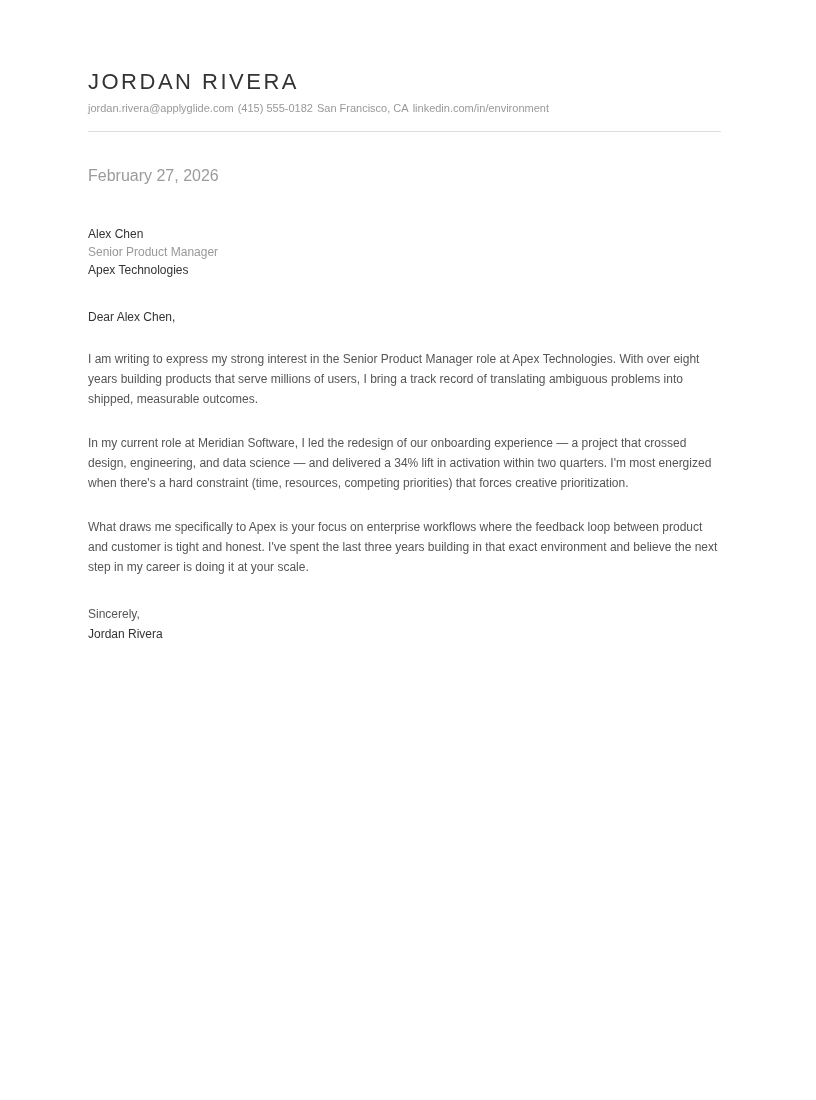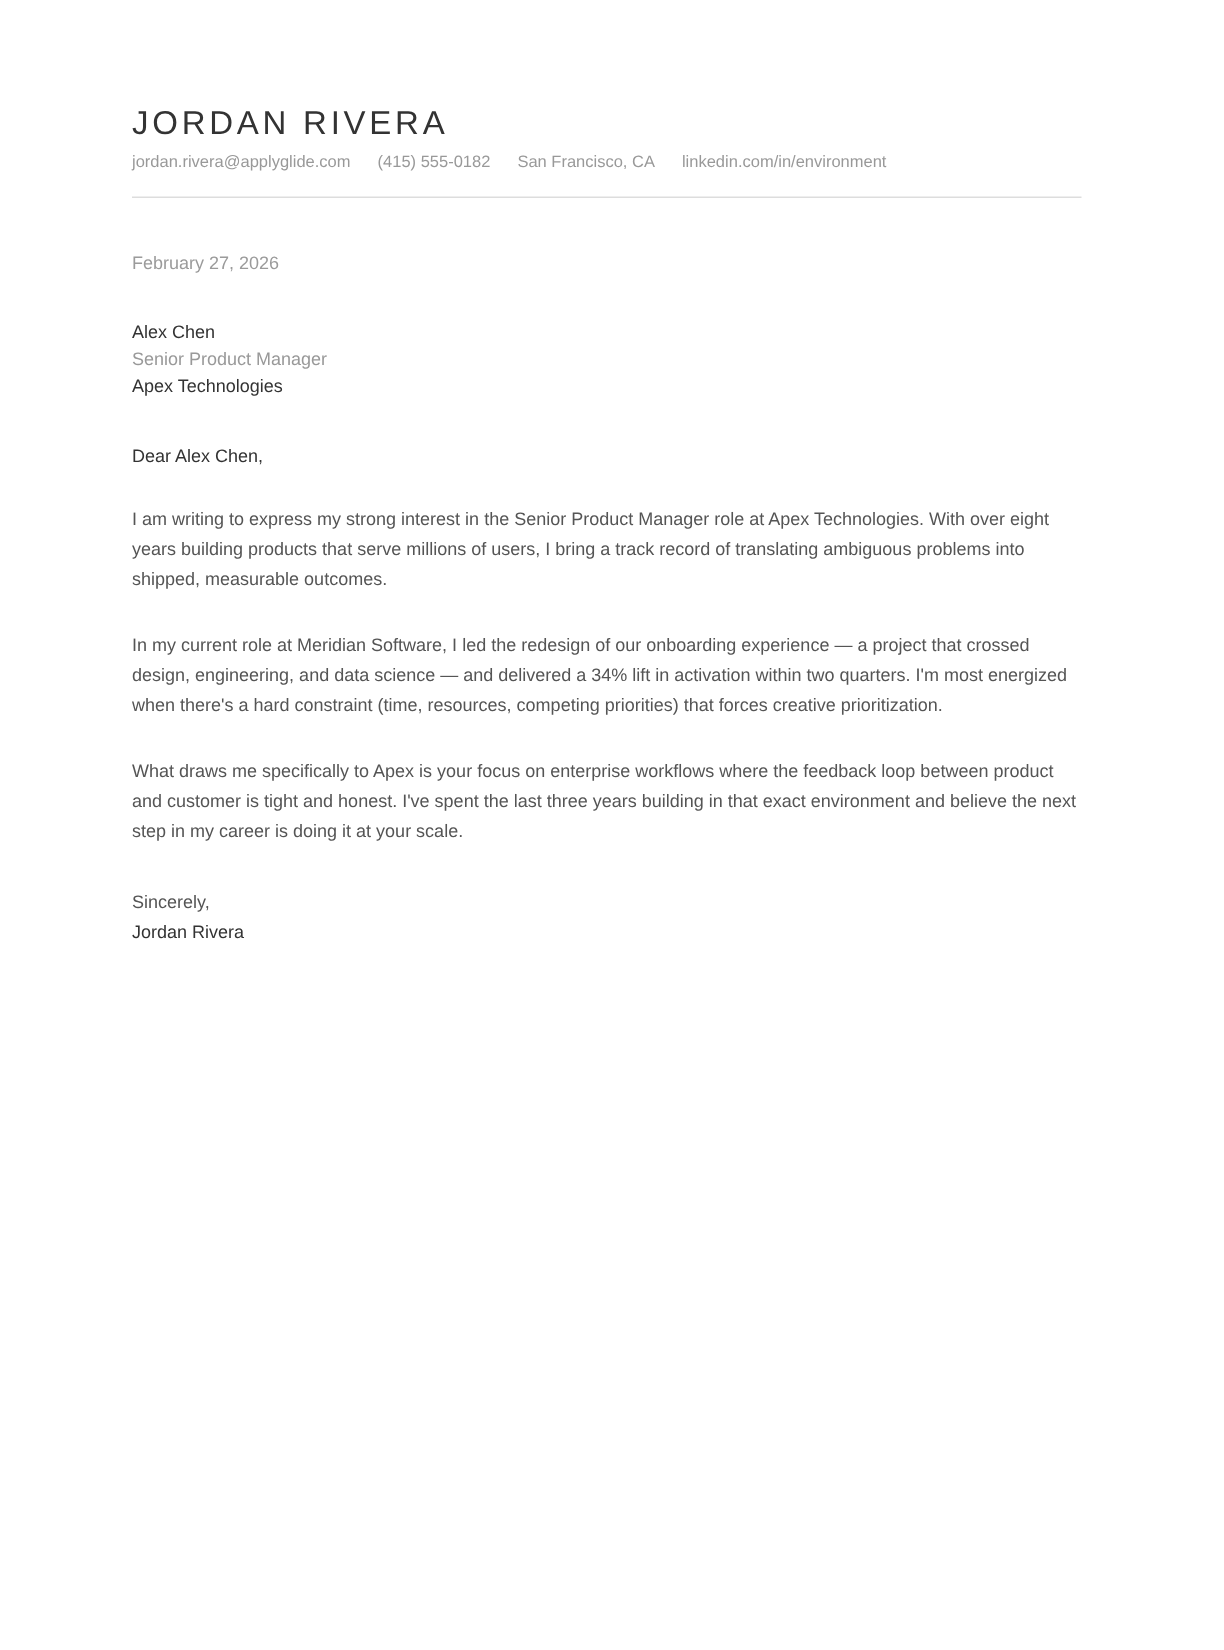--- a/index.html
+++ b/index.html
@@ -24,39 +24,39 @@
     margin: 0;
     font-size: 22px;
     line-height: 24px;
     font-weight: 400;
     letter-spacing: 2.5px;
     color: #333333;
   }
   .contact-row {
     display: flex;
     flex-wrap: wrap;
-    gap: 18px;
+    gap: 4px;
     margin-top: 7px;
     font-size: 11px;
     line-height: 14px;
     color: #999999;
   }
   .divider {
     border: none;
     border-top: 1px solid #dddddd;
     margin: 16px 0 0 0;
   }
   .date-line {
     margin-top: 36px;
-    font-size: 12px;
+    font-size: 16px;
     line-height: 15px;
     color: #9b9b9b;
   }
   .recipient-block {
-    margin-top: 29px;
+    margin-top: 42px;
     font-size: 12px;
     line-height: 18px;
   }
   .recipient-name { color: #333333; }
   .recipient-title { color: #999999; }
   .recipient-company { color: #333333; }
   .salutation {
     margin-top: 31px;
     font-size: 12px;
     line-height: 15px;

